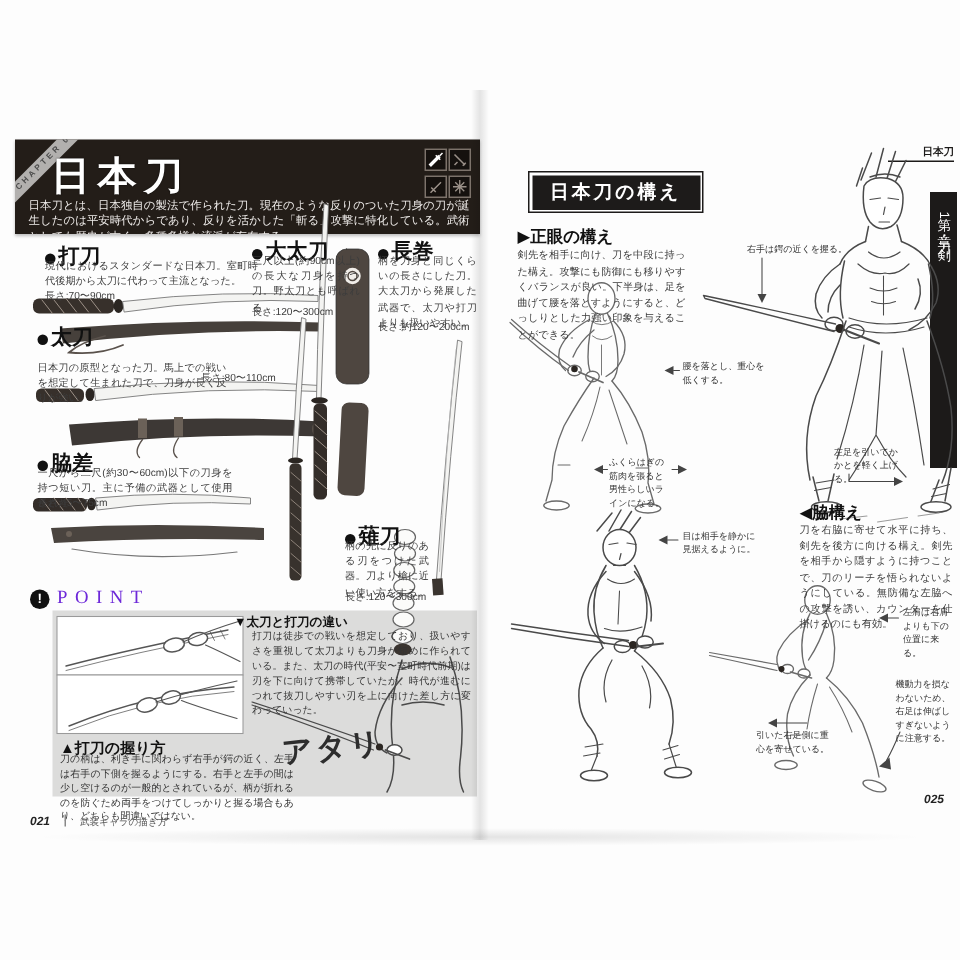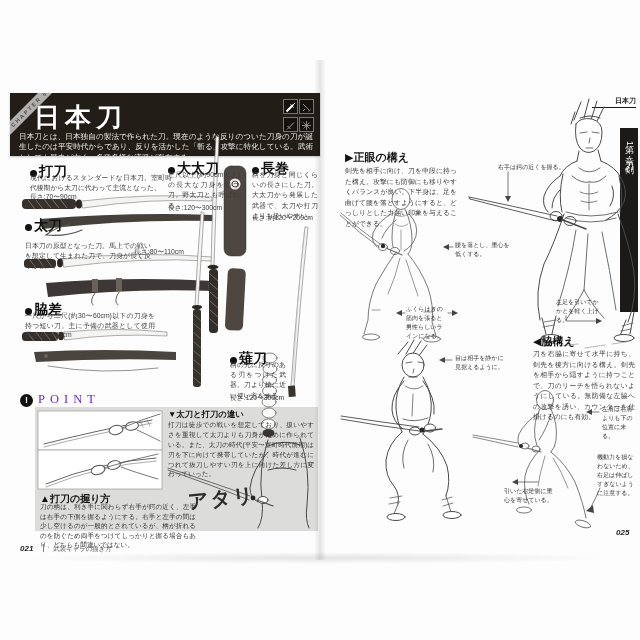--- a/index.html
+++ b/index.html
@@ -68,20 +68,23 @@
       <div class="wicon"><svg width="13" height="13">
             <path d="M6.5,2 V11 M2,6.5 H11 M3.5,3.5 L9.5,9.5 M9.5,3.5 L3.5,9.5" stroke="#9a9088" stroke-width="0.9"></path>
           </svg></div>
     </div>
   </div>
 
   <div class="abs side-tab">
       <span>第1章・刀剣</span>
     </div>
   <div class="abs head-small" style="left:592px;top:96px;width:44px;">日本刀</div>
+  <div class="abs tbox-outer">
+    <div class="tbox-inner">日本刀の構え</div>
+  </div>
   <div class="abs graybox"></div>
   <div class="abs spine"></div>
   <div class="abs bshadow"></div>
 
   <svg class="abs" style="left:0;top:0" width="640" height="640" viewBox="0 0 640 640">
     <g stroke="#555" fill="none" stroke-width="1" stroke-linecap="round">
 
       <g>
         <rect x="22" y="199" width="54" height="10" rx="4" fill="#37302b" stroke="none"></rect>
         <path d="M28,200 l7,9 M36,200 l7,9 M44,199 l7,9 M52,199 l7,9 M60,199 l7,9" stroke="#a89c92" stroke-width="0.6"></path>
@@ -295,21 +298,21 @@
   <div class="abs entry-text" style="left:25px;top:311px;width:130px;">一尺から二尺(約30〜60cm)以下の刀身を持つ短い刀。主に予備の武器として使用された。</div>
   <div class="abs entry-len" style="left:25px;top:329px;">長さ:45〜75cm</div>
 
   <div class="abs" style="left:230px;top:349px;"><span class="entry-head"><span class="bullet"></span><span>薙刀</span></span></div>
   <div class="abs entry-text" style="left:230px;top:360px;width:56px;">柄の先に反りのある刃をつけた武器。刀より槍に近い使い方をする。</div>
   <div class="abs entry-len" style="left:230px;top:392px;">長さ:120〜300cm</div>
 
   <div class="abs" style="left:20px;top:389px;">
     <span class="point-badge">!</span><span class="point-label">POINT</span>
   </div>
-  <div class="abs diff-cap" style="left:168px;top:409px;">▼太刀と打刀の違い</div>
+  <div class="abs diff-cap" style="left:156px;top:409px;">▼太刀と打刀の違い</div>
   <div class="abs diff-text" style="left:168px;top:420px;width:146px;">打刀は徒歩での戦いを想定しており、扱いやすさを重視して太刀よりも刀身が短めに作られている。また、太刀の時代(平安〜室町時代前期)は刃を下に向けて携帯していたが、時代が進むにつれて抜刀しやすい刃を上に向けた差し方に変わっていった。</div>
   <div class="abs grip-cap" style="left:40px;top:492px;">▲打刀の握り方</div>
   <div class="abs grip-text" style="left:40px;top:502px;width:156px;">刀の柄は、利き手に関わらず右手が鍔の近く、左手は右手の下側を握るようにする。右手と左手の間は少し空けるのが一般的とされているが、柄が折れるのを防ぐため両手をつけてしっかりと握る場合もあり、どちらも間違いではない。</div>
   <div class="abs atari" style="left:188px;top:485px;">アタリ</div>
 
   <div class="abs" style="left:20px;top:537px;">
     <span class="folio">021</span>
     <span style="display:inline-block;width:1px;height:8px;background:#888;margin:0 5px;vertical-align:-1px;"></span>
     <span class="book-title">武装キャラの描き方</span>
   </div>

